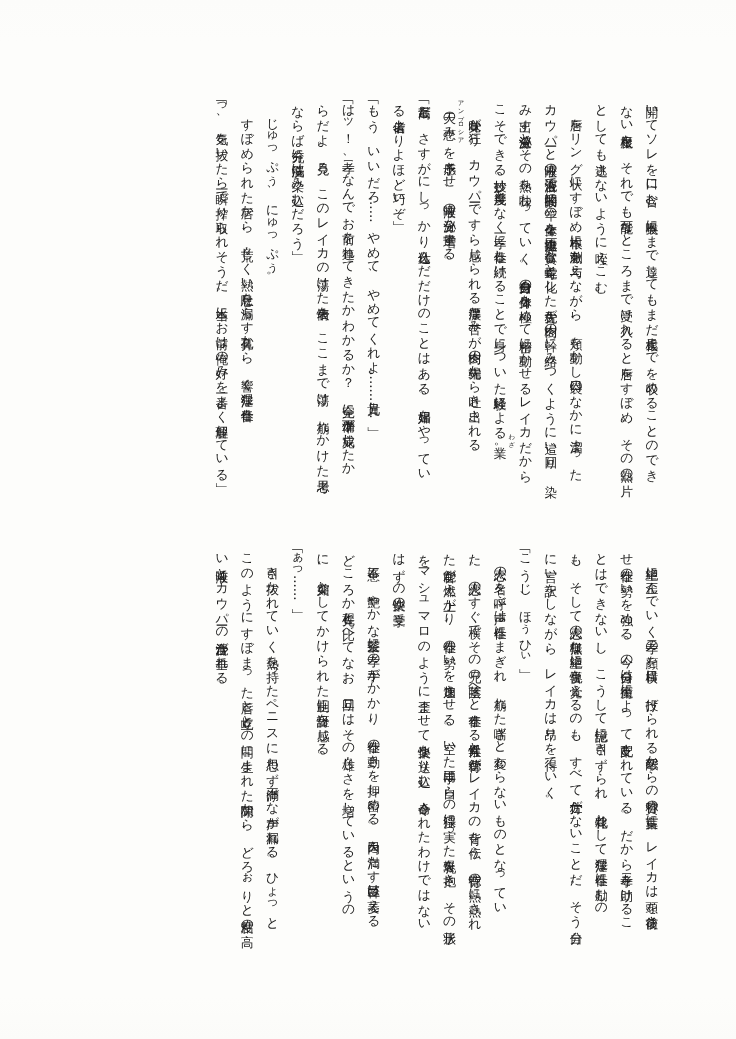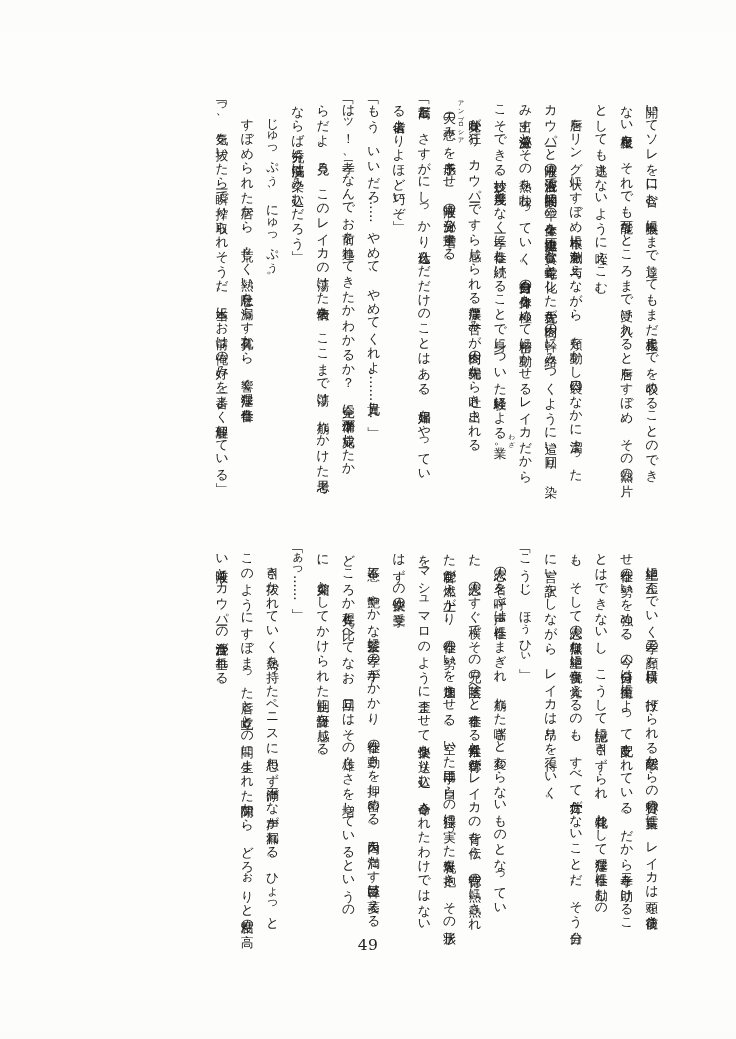--- a/index.html
+++ b/index.html
@@ -73,14 +73,13 @@
       <p>「っ、気を抜いたら一瞬で搾り取られそうだ。本当にお前は俺の好みを一番よく理解している」</p>
     </div>
   <div class="text-block text-block-bottom">
       <p class="indent">絶望に歪んでいく孝二の顔を横目に、投げられる怨敵からの称賛の言葉に、レイカは頭を前後させ奉仕の勢いを強める。今の自分は魔術によって支配されている。だから孝二を助けることはできないし、こうして記憶に引きずられ、牝隷として淫猥な奉仕に励むのも、そして恋人の無様な絶望に喜悦を覚えるのも、すべて仕方がないことだ。そう自分に言い訳をしながら、レイカは昂りを得ていく。</p>
       <p>「こうじ、ほぅひぃ」</p>
       <p class="indent">恋人の名を呼ぶ声は奉仕にまぎれ、崩れた喘ぎと変わらないものとなっていた。恋人のすぐ横でその兄の陰茎へと奉仕する異常性と背徳がレイカの背を伝う。背徳の熱に熱された官能が燃え上がり、奉仕の勢いを加速させる。空いた両手は自らの淫猥に実った爆乳を抱き、その形状をマシュマロのように歪ませて快楽を送り込む。命令されたわけではないはずの快楽の享受。</p>
       <p class="indent">不意に、艶やかな茶髪に一孝の手がかかり、奉仕の動きを押し留める。口内を満たす巨幹は萎えるどころか先程と比べてなお、二回りはその雄々しさを増しているというのに、突如としてかけられた制止に怪訝を感じる。</p>
       <p>「ぁっ……」</p>
       <p class="indent">引き抜かれていく熱を持ったペニスに思わず不満げな声が漏れる。ひょっとこのようにすぼまった唇と屹立との間に生まれた隙間から、どろぉりと粘度の高い唾液とカウパーの混合汁が垂れる。</p>
     </div>
-  <div class="page-number">49</div>
 </div>
 
 </body></html>

